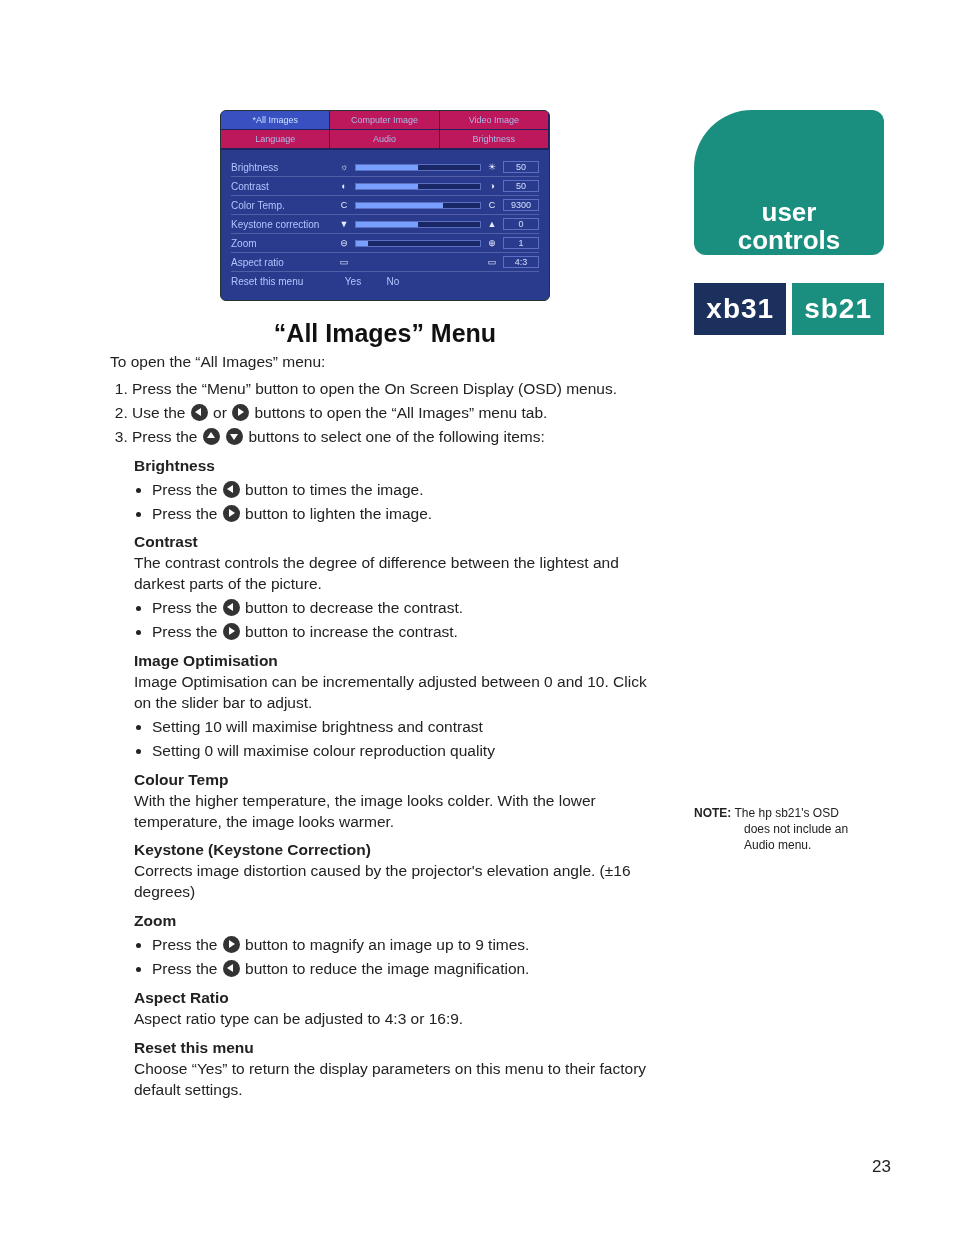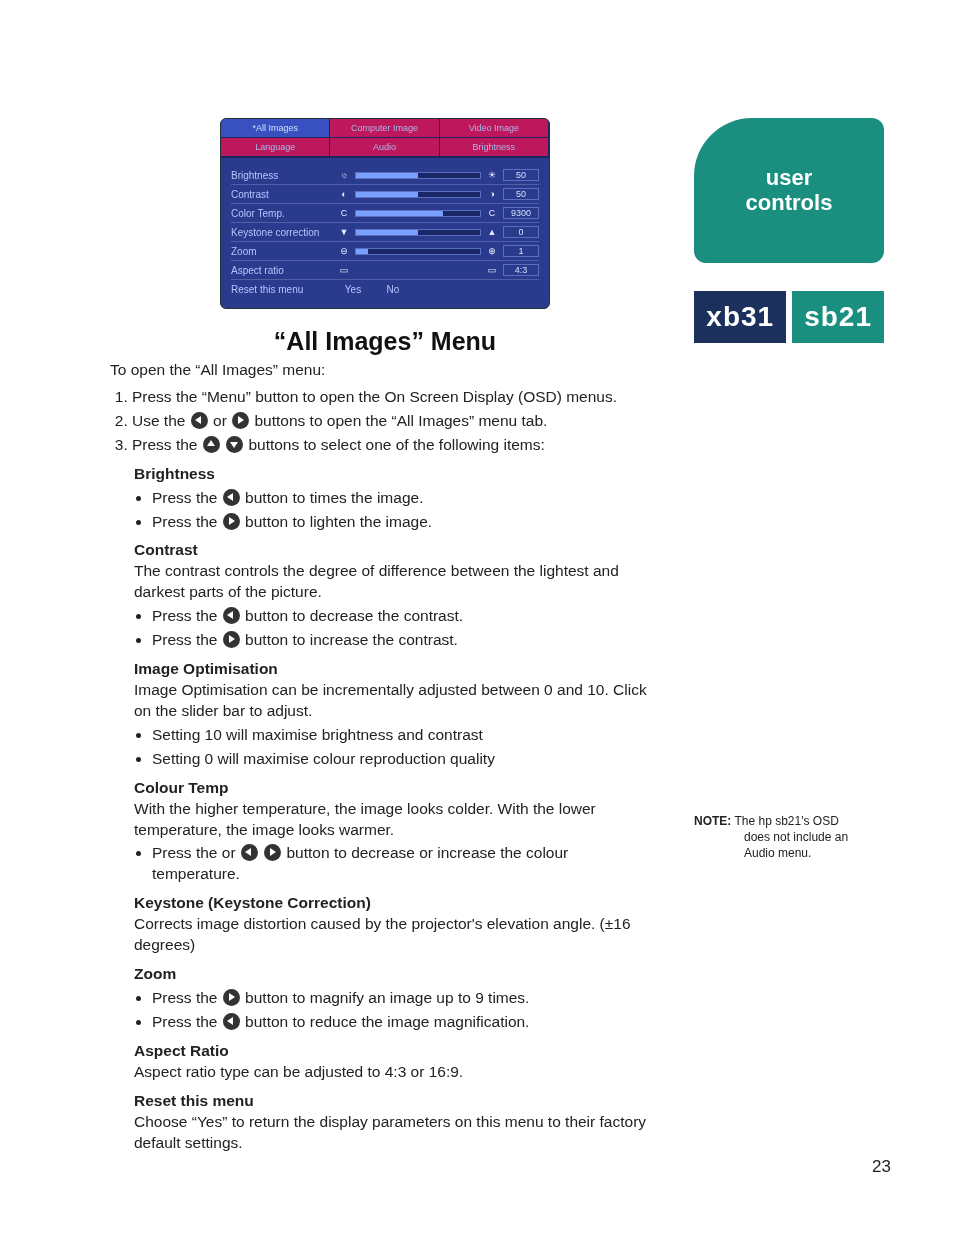--- a/index.html
+++ b/index.html
@@ -13,21 +13,20 @@
   .page {
     position: relative;
     width: 954px;
     height: 1235px;
     box-sizing: border-box;
     padding: 110px 70px 40px 110px;
   }
   .cols {
     display: flex;
     gap: 34px;
-    margin-top: 8px;
   }
   .left {
     width: 560px;
   }
   .right {
     flex: 1;
   }
 
   
   .osd {
@@ -136,24 +135,24 @@
   .rbtn.down::after  { top: 6px; left: 4px; border-width: 6px 4.5px 0 4.5px; border-color: #fff transparent transparent transparent; }
 
   
   .badge {
     width: 190px;
     height: 145px;
     background: #1b8f7f;
     border-radius: 58px 12px 12px 12px;
     color: #fff;
     display: flex;
-    align-items: center;
+    align-items: flex-end;
     justify-content: center;
     text-align: center;
-    font-size: 22px;
+    font-size: 26px;
     font-weight: 600;
     line-height: 1.1;
     margin-left: auto;
   }
   .models {
     margin-top: 28px;
     display: flex;
     justify-content: flex-end;
     gap: 6px;
   }
@@ -292,23 +291,20 @@
 
           <div class="item-head">Image Optimisation</div>
           <div>Image Optimisation can be incrementally adjusted between 0 and 10. Click on the slider bar to adjust.</div>
           <ul class="bul">
             <li>Setting 10 will maximise brightness and contrast</li>
             <li>Setting 0 will maximise colour reproduction quality</li>
           </ul>
 
           <div class="item-head">Colour Temp</div>
           <div>With the higher temperature, the image looks colder.  With the lower temperature, the image looks warmer.</div>
-          <ul class="bul">
-            <li><span>Press the or </span><span class="rbtn left"></span> <span class="rbtn right"></span><span> button to decrease or increase the colour temperature.</span></li>
-          </ul>
 
           <div class="item-head">Keystone (Keystone Correction)</div>
           <div>Corrects image distortion caused by the projector's elevation angle. (±16 degrees)</div>
 
           <div class="item-head">Zoom</div>
           <ul class="bul">
             <li><span>Press the </span><span class="rbtn right"></span><span> button to magnify an image up to 9 times.</span></li>
             <li><span>Press the </span><span class="rbtn left"></span><span> button to reduce the image magnification.</span></li>
           </ul>
 

